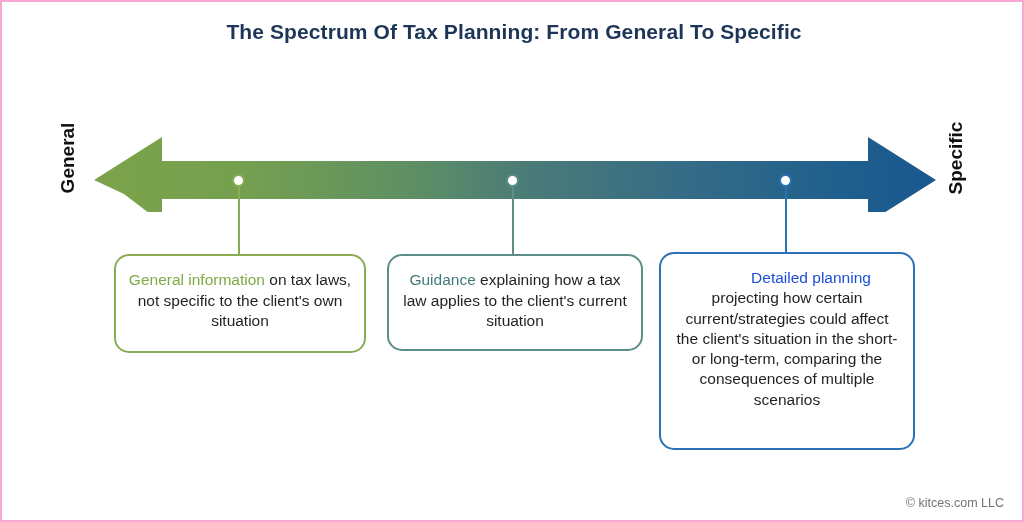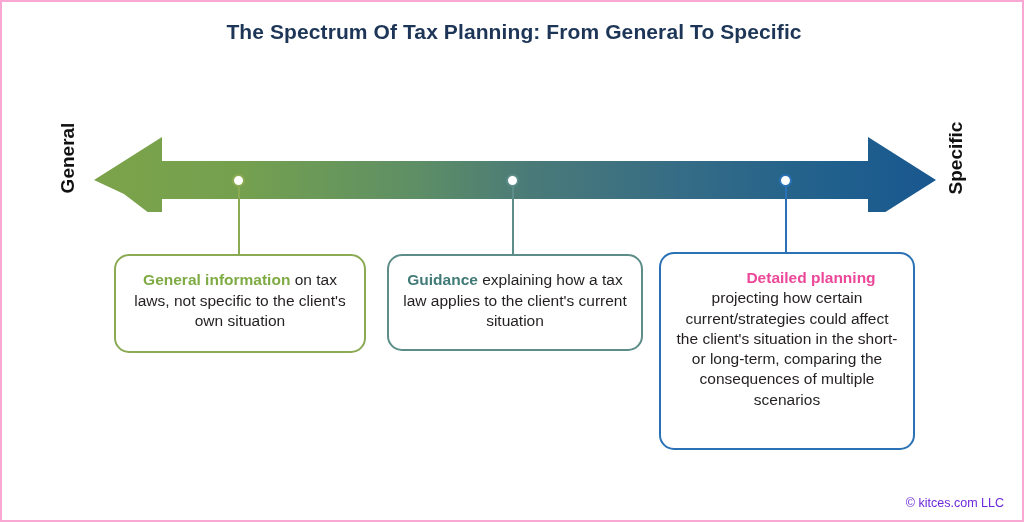--- a/index.html
+++ b/index.html
@@ -94,55 +94,55 @@
     background: #ffffff;
     border: 2px solid #8aab53;
     border-radius: 15px;
     text-align: center;
     color: #231f20;
     font-size: 15.5px;
     line-height: 1.33;
     padding: 14px 12px 12px 12px;
   }
   .box .lead {
-    font-weight: bold;
+    font-weight: normal;
   }
 
   
   #box-general { left: 112px; top: 252px; width: 252px; height: 99px; }
   #box-general .lead { color: #7eab43; }
 
   
   #box-guidance {
     left: 385px; top: 252px; width: 256px; height: 97px;
     border-color: #5c8d89;
   }
   #box-guidance .lead { color: #3f7a76; }
 
   
   #box-detailed {
     left: 657px; top: 250px; width: 256px; height: 198px;
     border-color: #2a72b5;
     line-height: 1.31;
   }
-  #box-detailed .lead { color: #ec4899; padding-left: 48px; }
+  #box-detailed .lead { color: #1d4ed8; padding-left: 48px; }
 
   
   #connector-2 { background: #5c8d89; }
   #dot-2 { border-color: #5c8d89; }
   #connector-3 { background: #2a72b5; }
   #dot-3 { border-color: #2a72b5; }
 
   
   #credit {
     position: absolute;
     right: 18px;
     bottom: 10px;
     font-size: 12.5px;
-    color: #6d28d9;
+    color: #737373;
   }
 </style>
 </head>
 <body>
 
 <div id="canvas">
 
   <div id="title">The Spectrum Of Tax Planning: From General To Specific</div>
 
   <div class="end-label" id="label-general">General</div>

